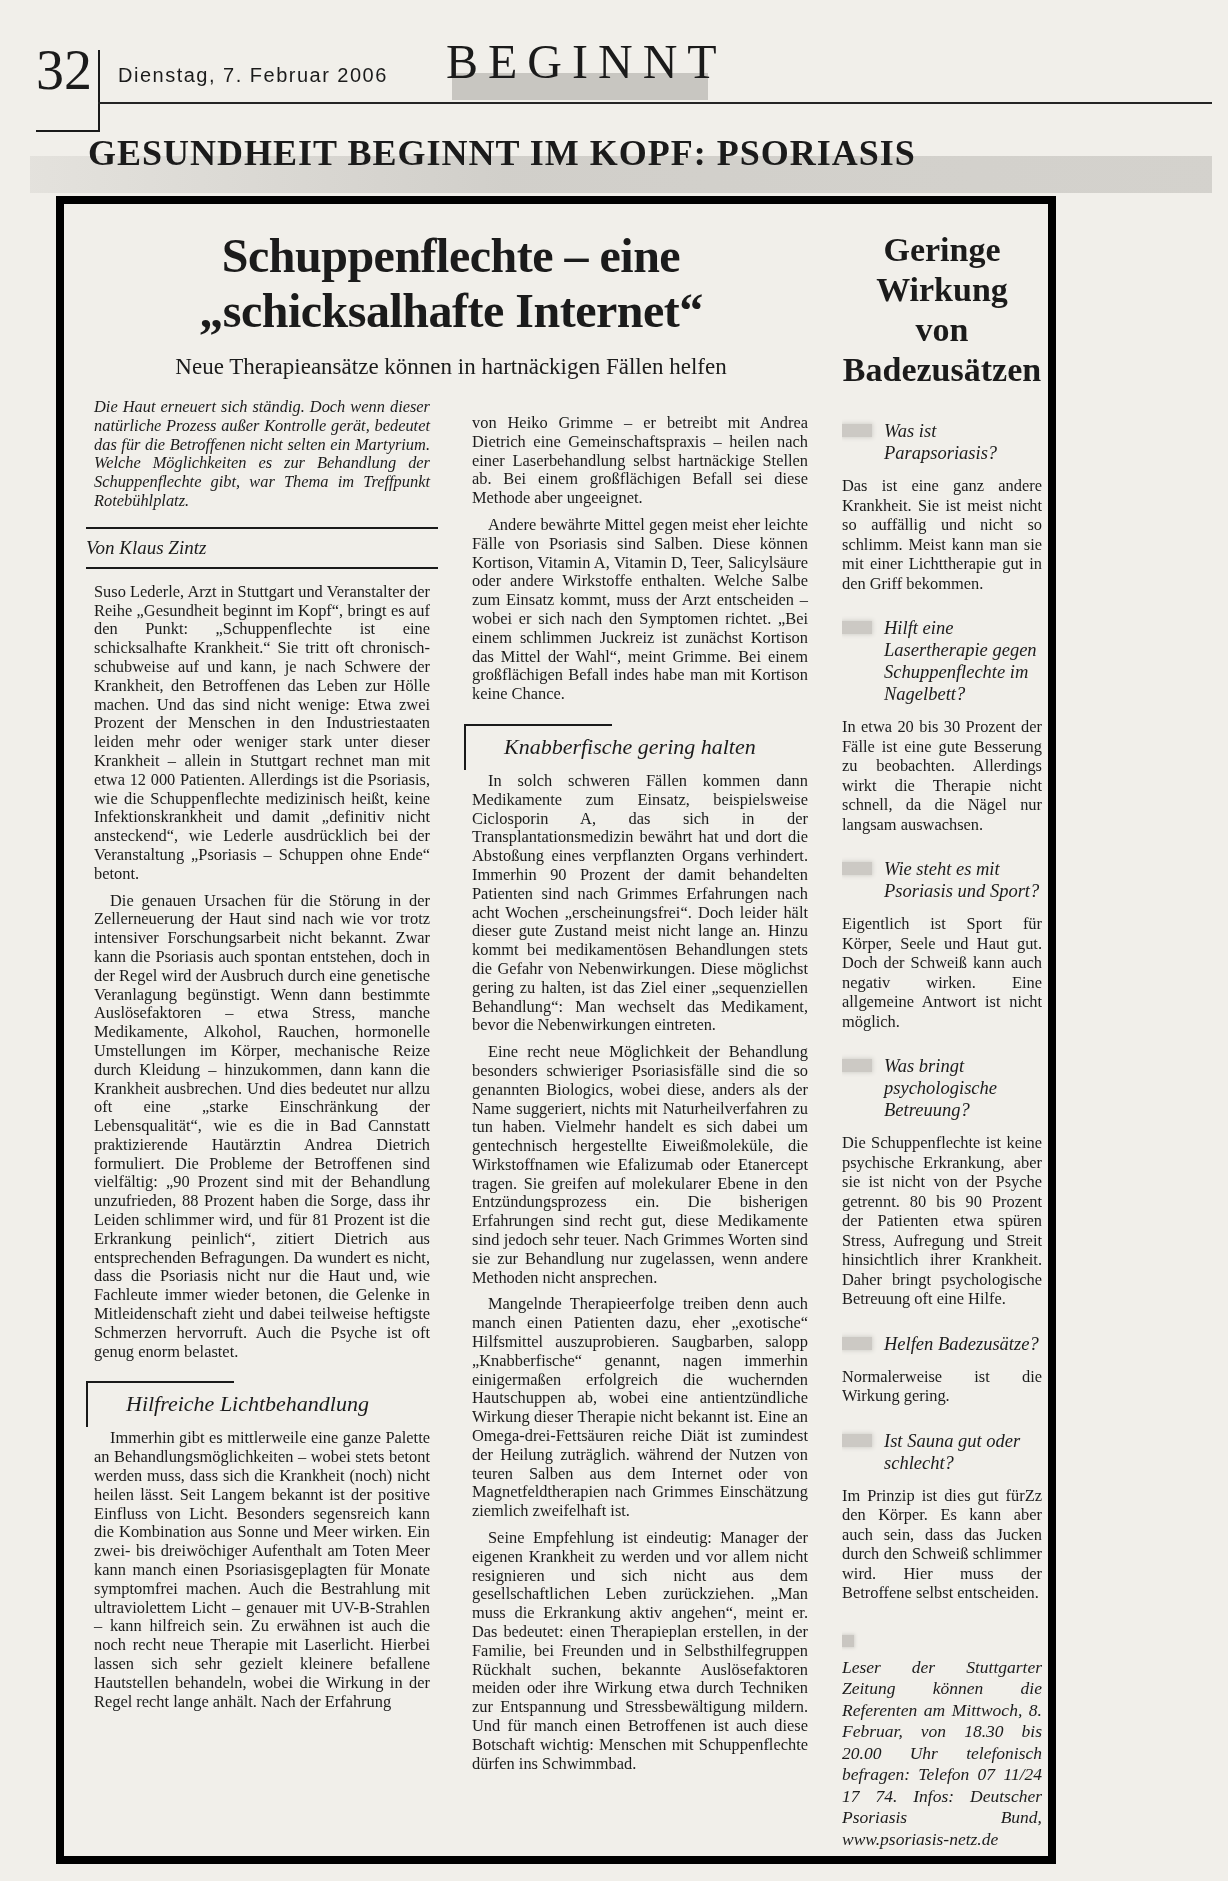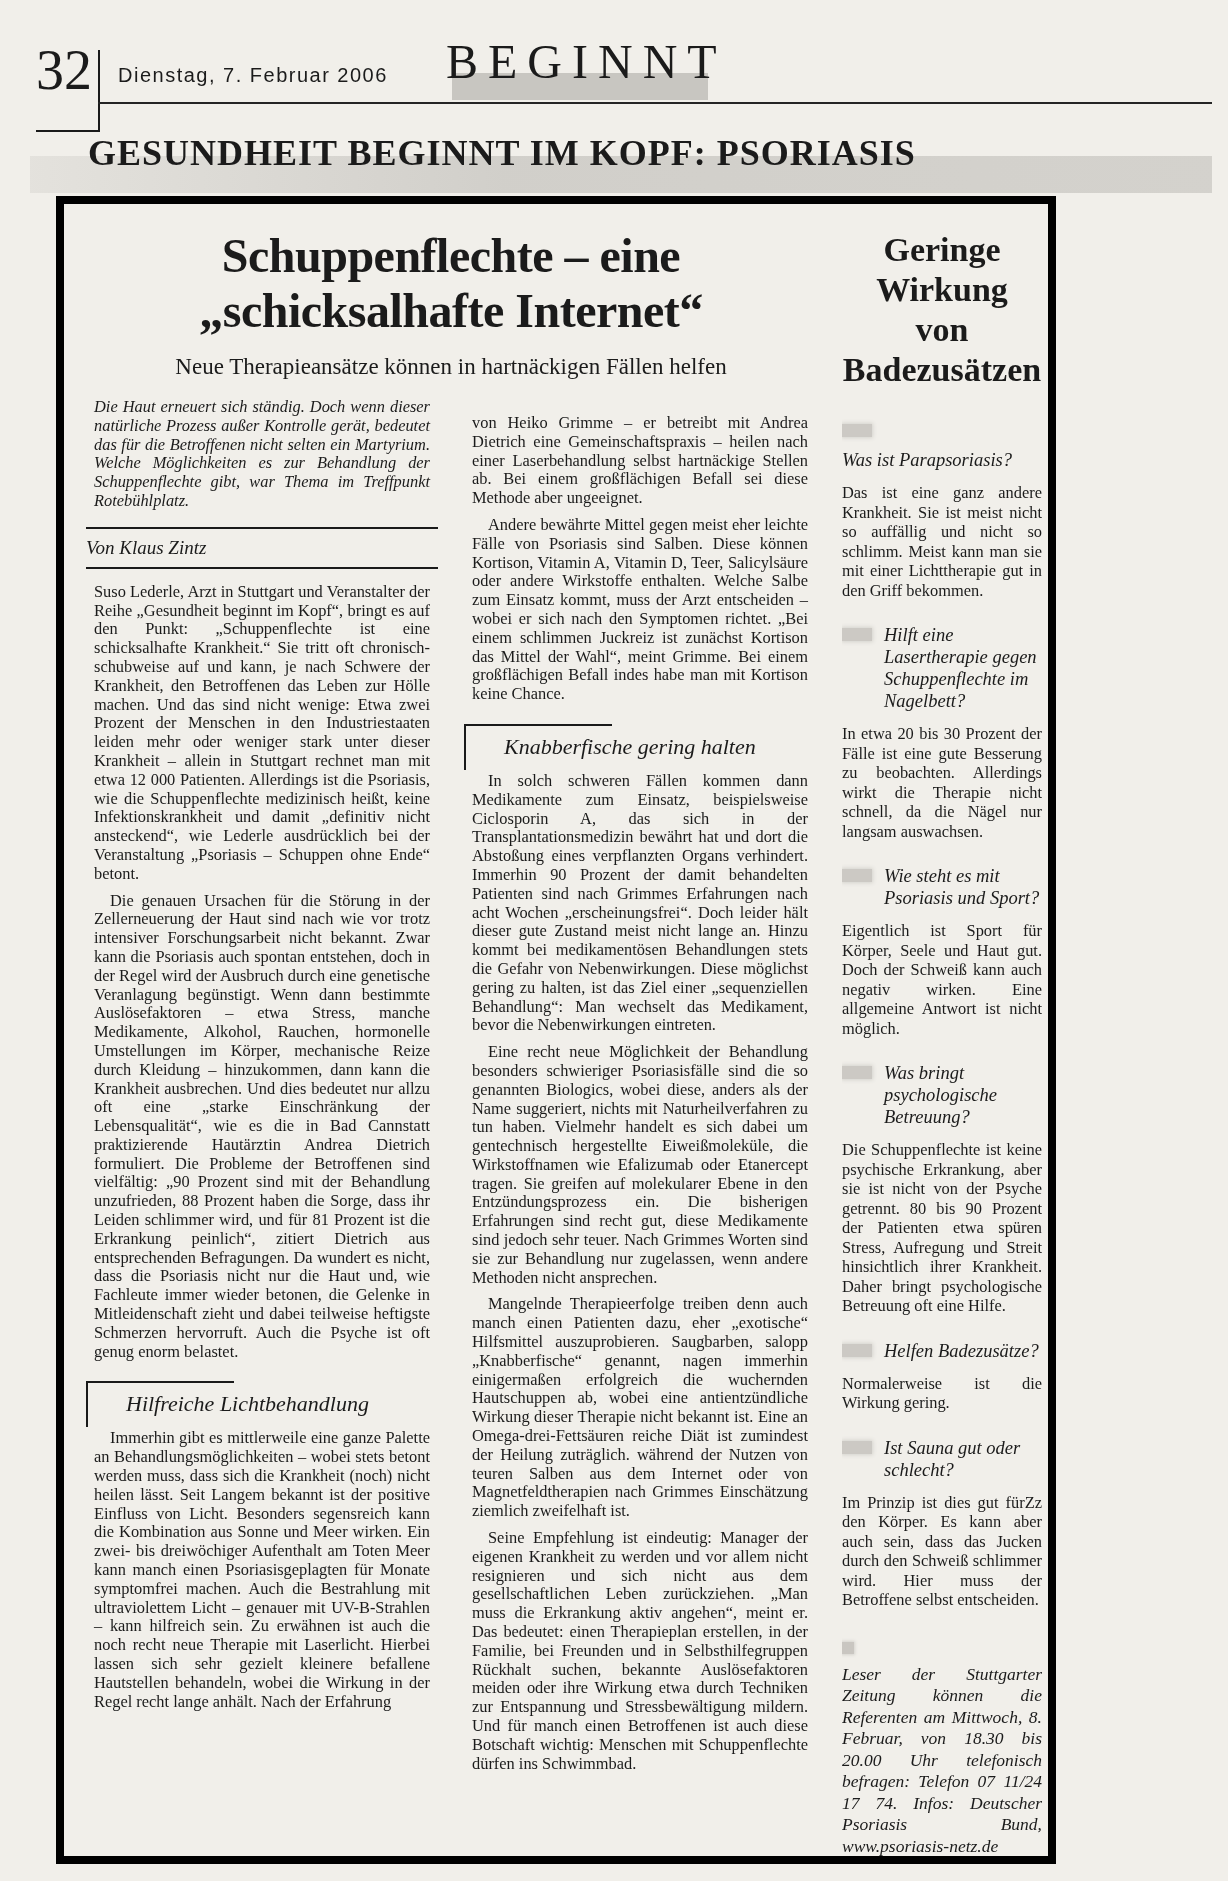--- a/index.html
+++ b/index.html
@@ -46,21 +46,21 @@
   p.ind{text-indent:16px;}
   .col2 .first{margin-top:24px;}
 
   .crosshead{position:relative;margin:20px 0 12px;padding:10px 0 0 40px;
     font-style:italic;font-size:22px;}
   .crosshead::before{content:"";position:absolute;left:0;top:0;width:148px;height:2px;background:#1a1a1a;}
   .crosshead::after{content:"";position:absolute;left:0;top:0;width:2px;height:46px;background:#1a1a1a;}
 
   .qa-q{display:flex;gap:12px;align-items:flex-start;font-style:italic;font-size:18.5px;
     line-height:22px;margin:24px 0 12px;font-weight:500;}
-  .qa-q.firstq{margin-top:30px;flex-direction:column;}
+  .qa-q.firstq{margin-top:30px;}
   .qa-marker{flex:none;width:30px;height:13px;margin-top:4px;background:#ccc9c4;box-shadow:0 0 4px 1px #d4d2cd;}
   .qa-a{font-size:16.4px;line-height:19.5px;text-align:justify;margin:0;}
   .zz{float:right;font-style:normal;}
 
   .note{display:flex;gap:10px;margin-top:28px;flex-direction:column;}
   .note-marker{flex:none;width:12px;height:12px;margin-top:4px;background:#c9c6c1;box-shadow:0 0 3px 1px #d4d2cd;}
   .note-text{font-style:italic;font-size:17.5px;line-height:21.5px;text-align:justify;font-weight:500;}
 </style>
 </head>
 <body>

